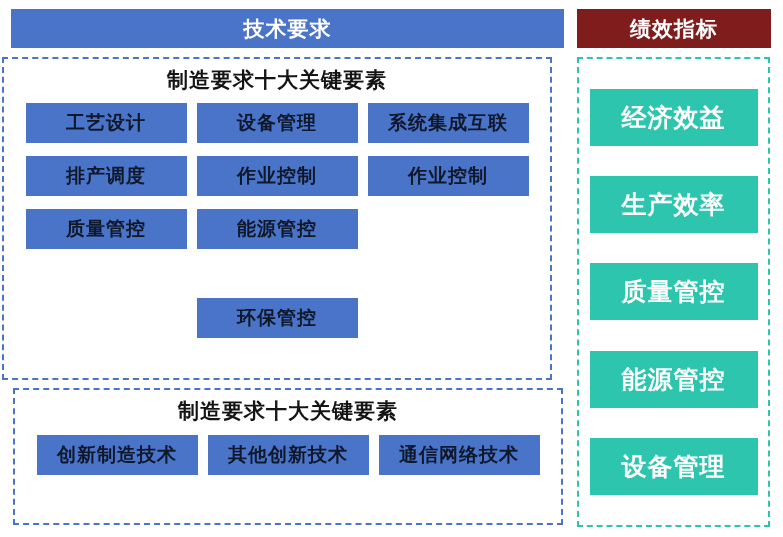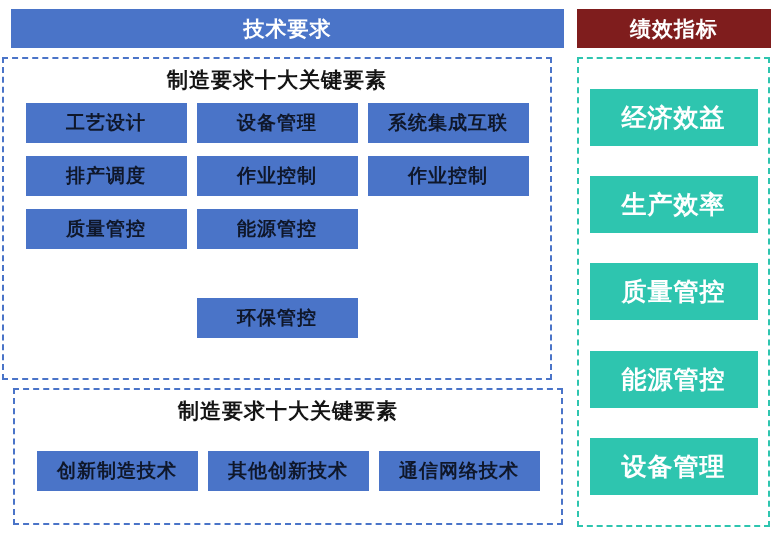--- a/index.html
+++ b/index.html
@@ -58,21 +58,21 @@
   }
 
   .grid {
     display: grid;
     grid-template-columns: 161px 161px 161px;
     column-gap: 10px;
     row-gap: 13px;
     justify-content: center;
     margin-top: 9px;
   }
-  .grid-b { margin-top: 26px; }
+  .grid-b { margin-top: 10px; }
 
   .box {
     height: 40px;
     background: #4A74C8;
     color: #0f172a;
     display: flex;
     align-items: center;
     justify-content: center;
     font-size: 19px;
     letter-spacing: 1px;

